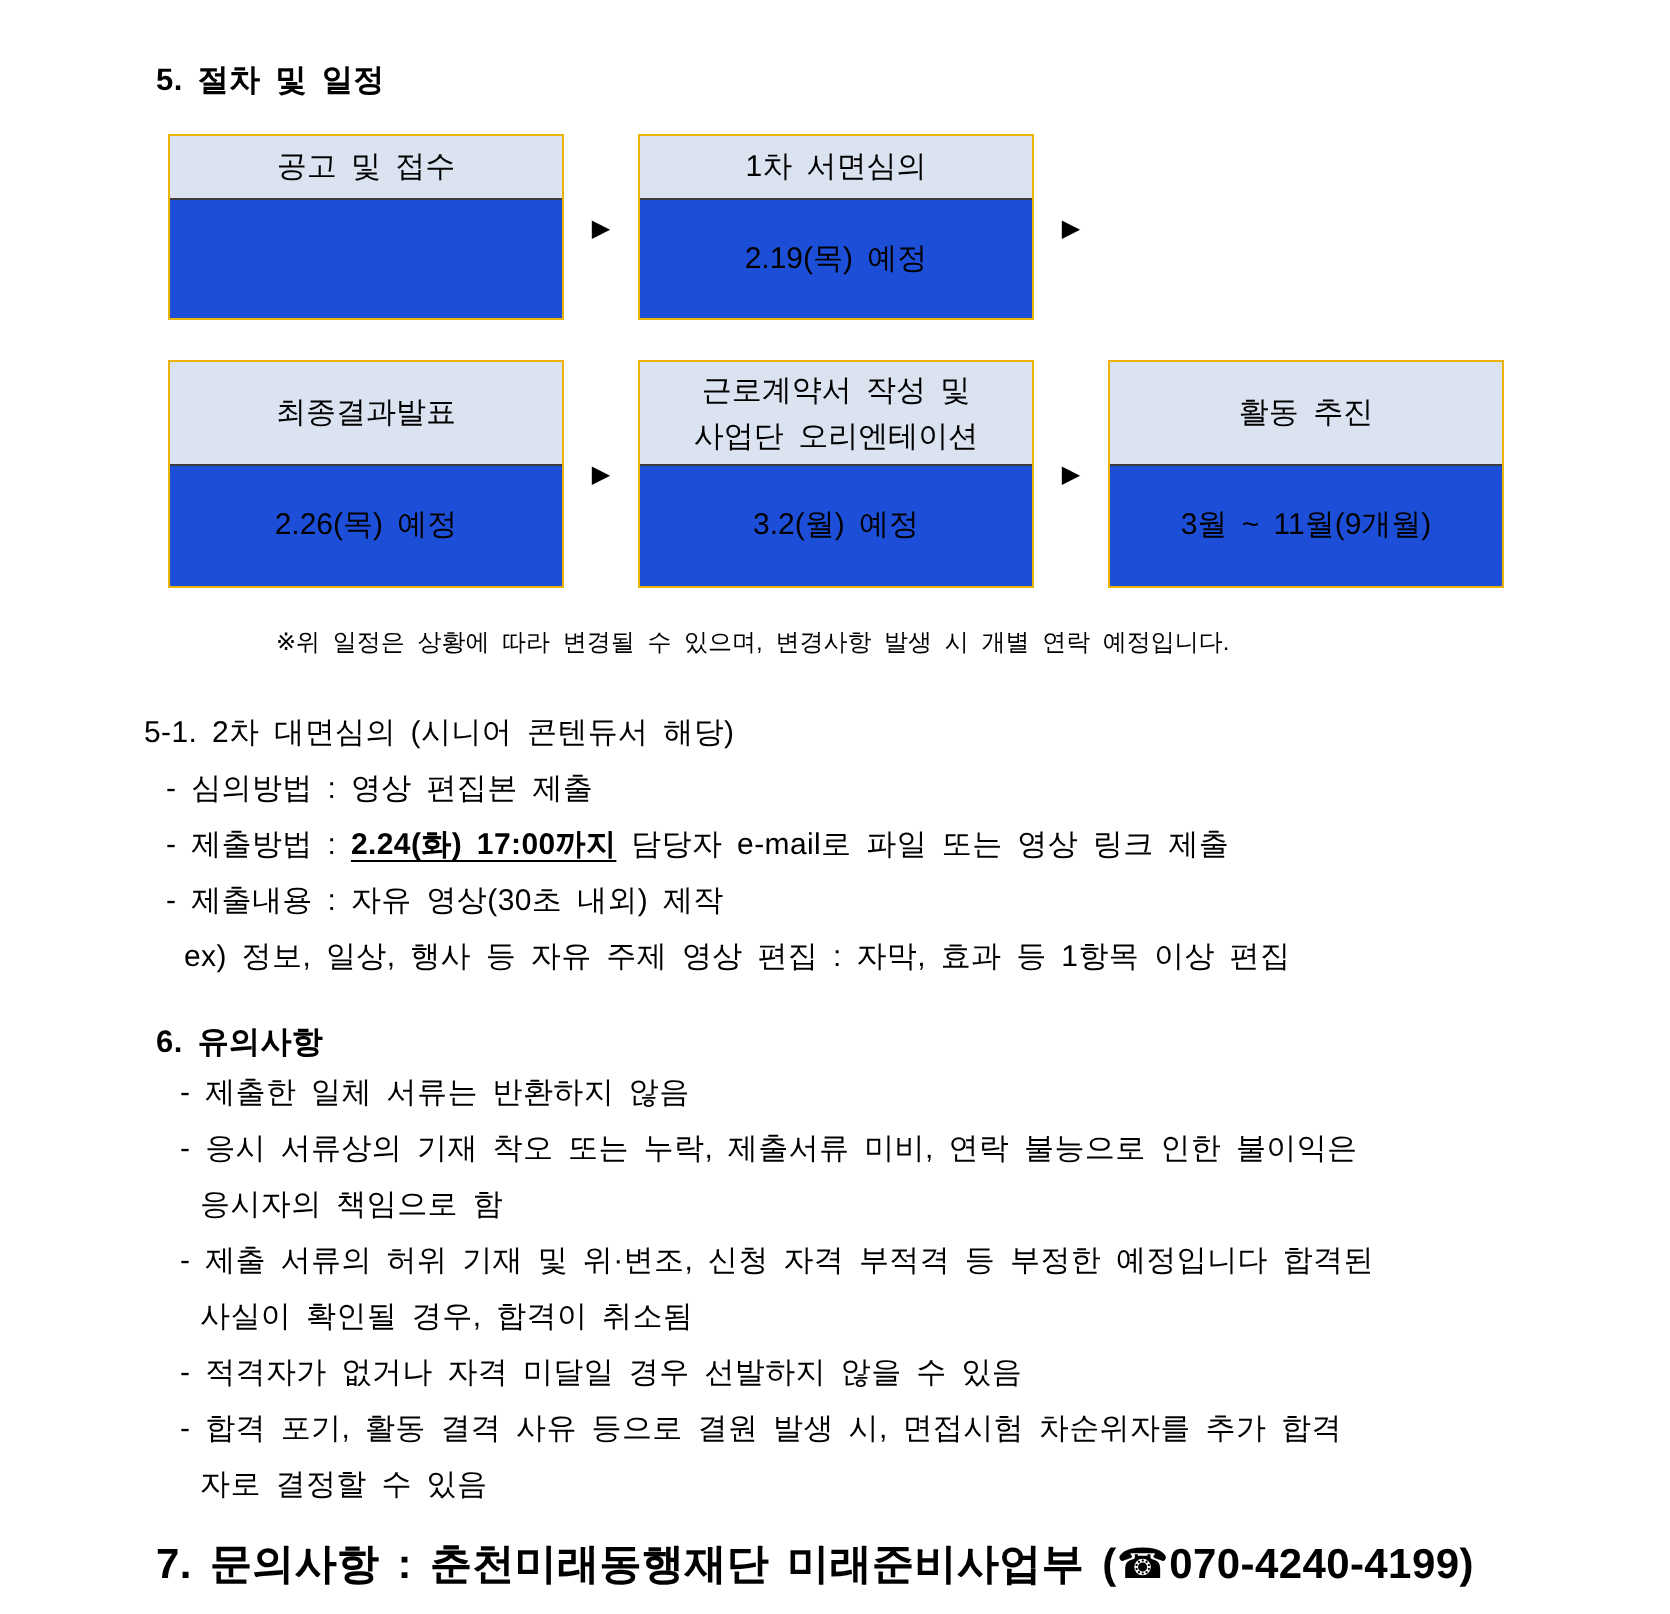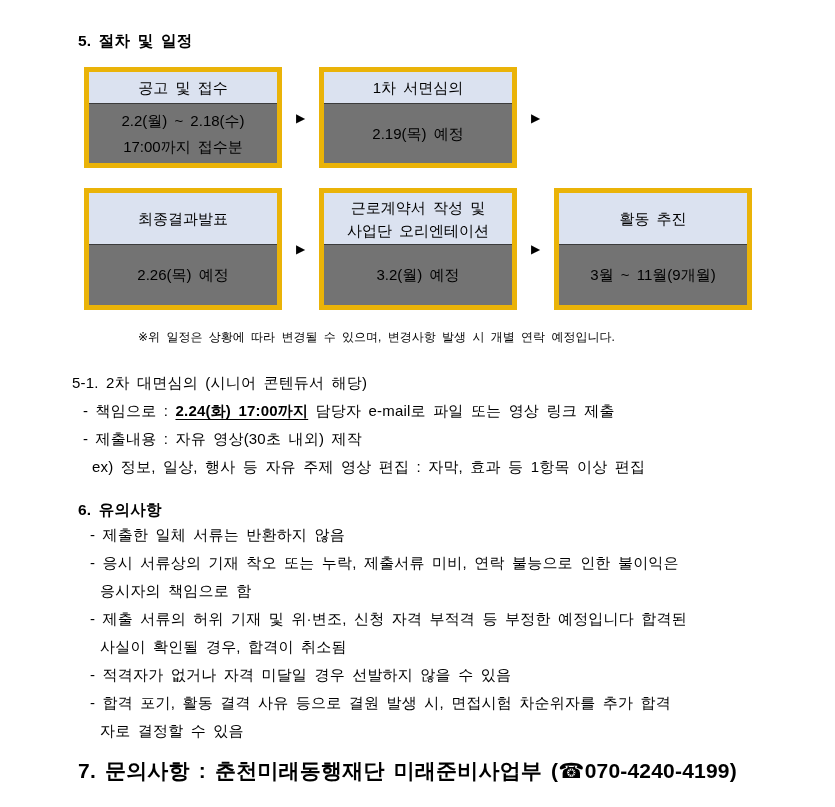--- a/index.html
+++ b/index.html
@@ -14,21 +14,21 @@
     word-spacing:3px;
     overflow:hidden;
     border-radius:18px;
   }
   .h { font-weight:bold; font-size:15.5px; line-height:22px; margin:0; letter-spacing:0.2px; }
 
   
   .flow-row { display:flex; align-items:stretch; width:668px; margin-left:6px; }
   .flow-row.row1 { margin-top:15px; }
   .flow-row.row2 { margin-top:20px; }
-  .fbox { width:198px; border:5px solid #eab308; box-sizing:border-box; background:#737373; }
+  .fbox { width:198px; border:1px solid #eab308; box-sizing:border-box; background:#1d4ed8; }
   .fbox-head {
     background:#dbe2f0;
     border-bottom:1px solid #3c3c3c;
     display:flex; flex-direction:column; justify-content:center; align-items:center;
     text-align:center; font-size:15px;
   }
   .fbox-head div { line-height:23px; }
   .fbox-body {
     display:flex; flex-direction:column; justify-content:center; align-items:center;
     text-align:center; font-size:15px;
@@ -61,24 +61,20 @@
 <body>
 
 <div class="page">
 
   <h1 class="h">5. 절차 및 일정</h1>
 
   <div class="flow-row row1">
     <div class="fbox">
       <div class="fbox-head">
         <div>공고 및 접수</div>
-      </div>
-      <div class="fbox-body">
-        <div>2.2(월) ~ 2.18(수)</div>
-        <div>17:00까지 접수분</div>
       </div>
     </div>
     <div class="gap">
       <span class="arrow">▶</span>
     </div>
     <div class="fbox">
       <div class="fbox-head">
         <div>1차 서면심의</div>
       </div>
       <div class="fbox-body">
@@ -121,21 +117,22 @@
       <div class="fbox-body">
         <div>3월 ~ 11월(9개월)</div>
       </div>
     </div>
   </div>
 
   <p class="note">※위 일정은 상황에 따라 변경될 수 있으며, 변경사항 발생 시 개별 연락 예정입니다.</p>
 
   <div class="block51">
     <p class="line s51-head">5-1. 2차 대면심의 (시니어 콘텐듀서 해당)</p>
-    <p class="line indent1"><span>- 책임으로 : </span><span class="em">2.24(화) 17:00까지</span><span> 담당자 e-mail로 파일 또는 영상 링크 제출</span></p>
+    <p class="line indent1">- 심의방법 : 영상 편집본 제출</p>
+    <p class="line indent1"><span>- 제출방법 : </span><span class="em">2.24(화) 17:00까지</span><span> 담당자 e-mail로 파일 또는 영상 링크 제출</span></p>
     <p class="line indent1">- 제출내용 : 자유 영상(30초 내외) 제작</p>
     <p class="line indent2">ex) 정보, 일상, 행사 등 자유 주제 영상 편집 : 자막, 효과 등 1항목 이상 편집</p>
   </div>
 
   <div class="block6">
     <p class="h">6. 유의사항</p>
     <p class="line li">- 제출한 일체 서류는 반환하지 않음</p>
     <p class="line li">- 응시 서류상의 기재 착오 또는 누락, 제출서류 미비, 연락 불능으로 인한 불이익은</p>
     <p class="line cont">응시자의 책임으로 함</p>
     <p class="line li">- 제출 서류의 허위 기재 및 위·변조, 신청 자격 부적격 등 부정한 예정입니다 합격된</p>

